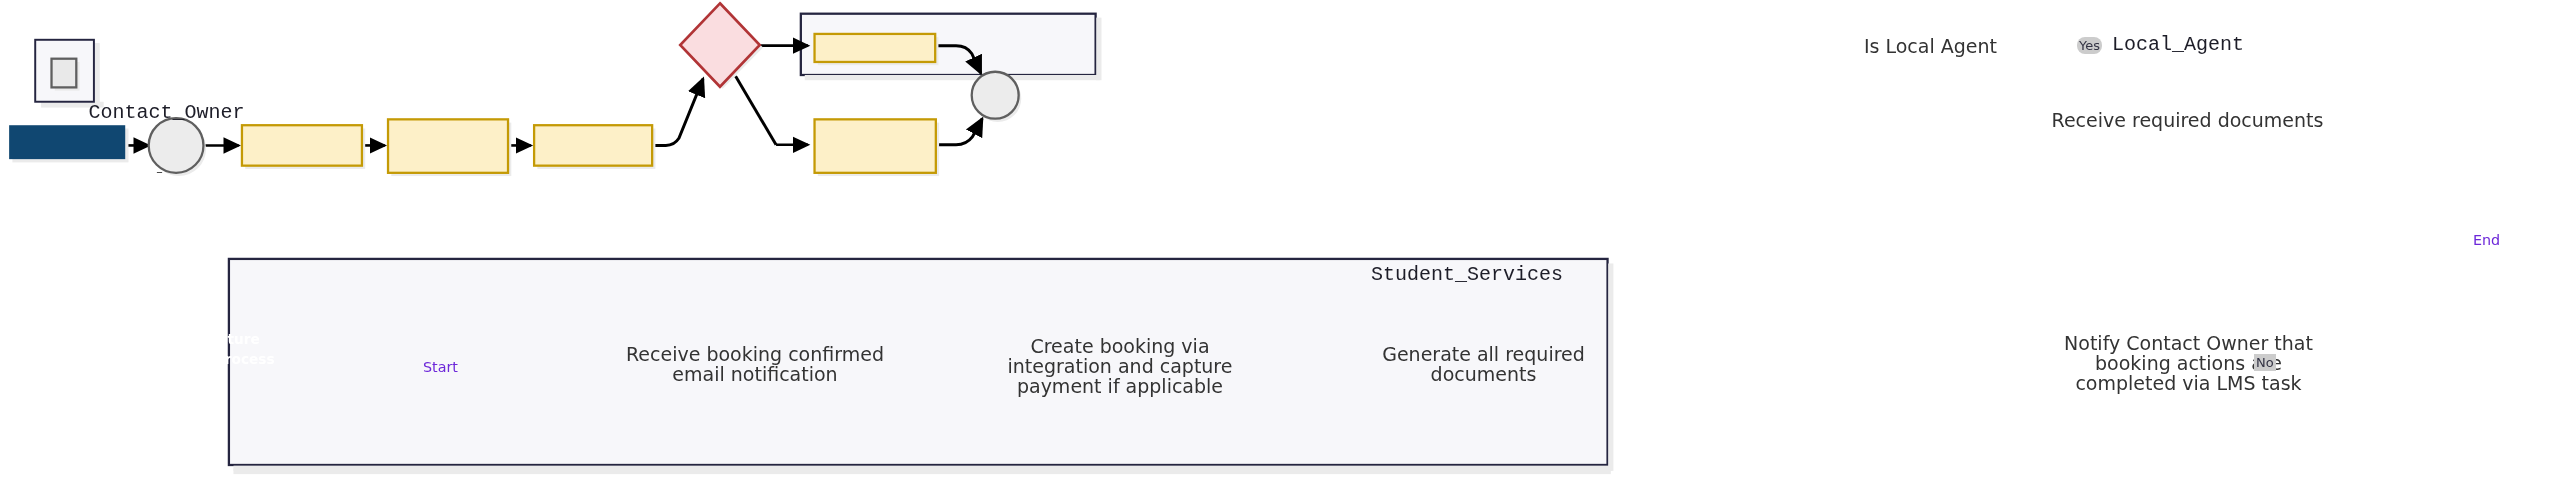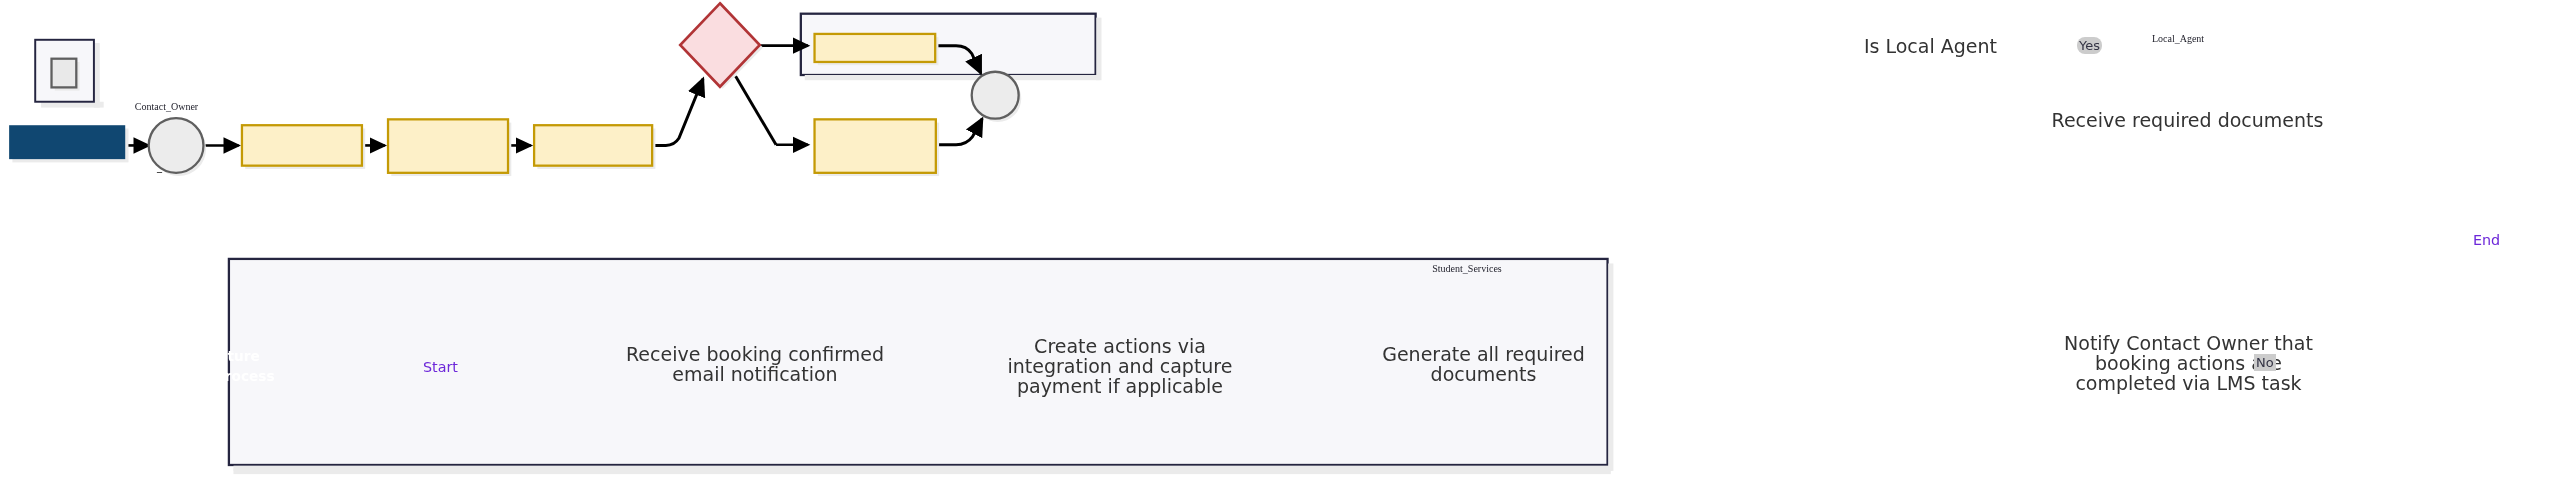--- a/index.html
+++ b/index.html
@@ -17,22 +17,22 @@
     text-align:center;
     color:#333333;
     font-size:19px;
     line-height:20px;
     font-family:"DejaVu Sans","Liberation Sans",sans-serif;
     white-space:pre-line;
   }
   .subgraph-title{
     position:absolute;
     color:#1d1d28;
-    font-size:10px;
-    font-family:Liberation Serif, serif;
+    font-size:20px;
+    font-family:Liberation Mono, monospace;
     text-align:center;
     white-space:nowrap;
   }
   .edge-label{
     position:absolute;
     background:#cccccc;
     color:#333344;
     font-size:13px;
     line-height:15.7px;
     padding:0.7px 2px;
@@ -150,31 +150,31 @@
     <ellipse cx="1530" cy="151" rx="36" ry="36" fill="#ebebeb"></ellipse>
     <ellipse cx="1526" cy="146" rx="36" ry="36" fill="#ececec" stroke="#5f5f5f" stroke-width="3.5"></ellipse>
   </svg>
 
   <div class="subgraph-title" style="left:88px;top:101px;width:157px;">Contact_Owner</div>
 
   <div class="subgraph-title" style="left:1291px;top:263px;width:352px;">Student_Services</div>
 
   <div class="subgraph-title" style="left:2041px;top:33px;width:274px;">Local_Agent</div>
 
-  <div class="subroutine-text" style="left:23px;top:324px;width:293px;height:85px;">Subroutine 0.3 Capture
+  <div class="subroutine-text" style="left:23px;top:307px;width:293px;height:85px;">Subroutine 0.3 Capture
 course booking subprocess</div>
 
   <div class="terminal-text" style="left:372px;top:350px;width:137px;height:33px;text-align:center;">Start</div>
 
   <div class="tiny-text" style="left:128px;top:163px;width:63px;height:17px;">–</div>
 
   <div class="node-text" style="left:605px;top:313px;width:300px;height:101px;">Receive booking confirmed
 email notification</div>
 
-  <div class="node-text" style="left:970px;top:299px;width:300px;height:134px;">Create actions via
+  <div class="node-text" style="left:970px;top:299px;width:300px;height:134px;">Create booking via
 integration and capture
 payment if applicable</div>
 
   <div class="node-text" style="left:1336px;top:313px;width:295px;height:101px;">Generate all required
 documents</div>
 
   <div class="node-text" style="left:1831px;top:31px;width:199px;height:29px;">Is Local Agent</div>
 
   <div class="node-text" style="left:2037px;top:85px;width:301px;height:70px;">Receive required documents</div>
 

